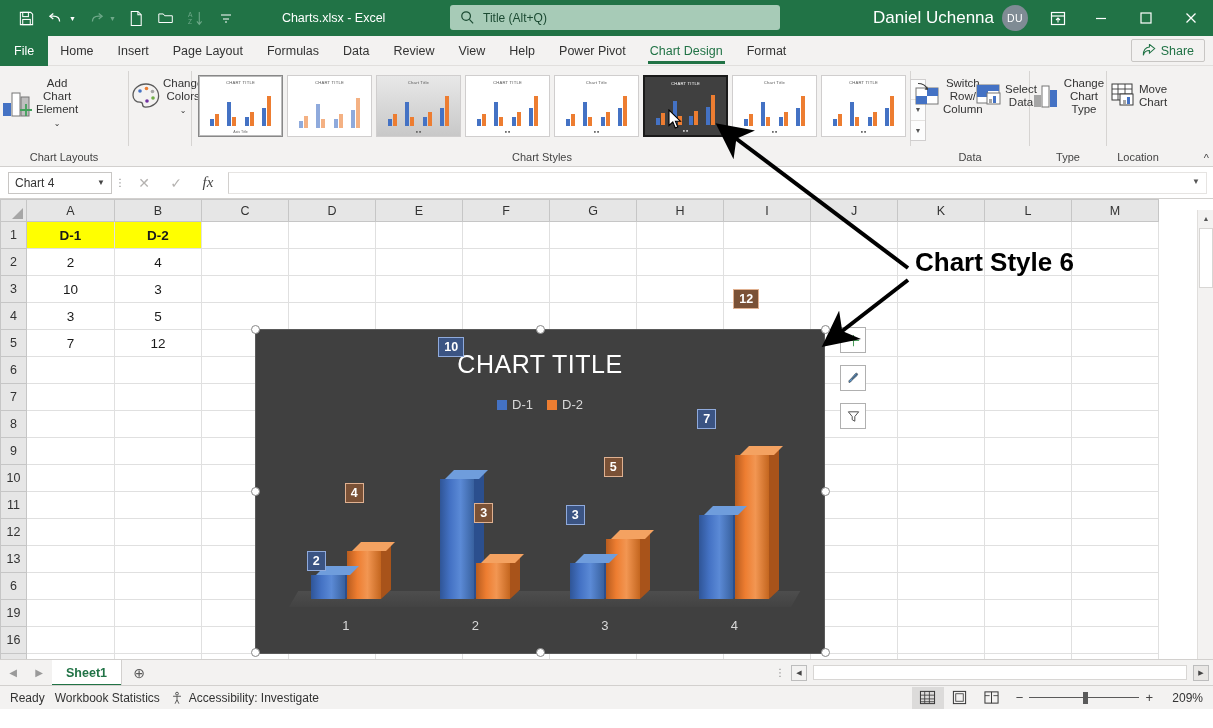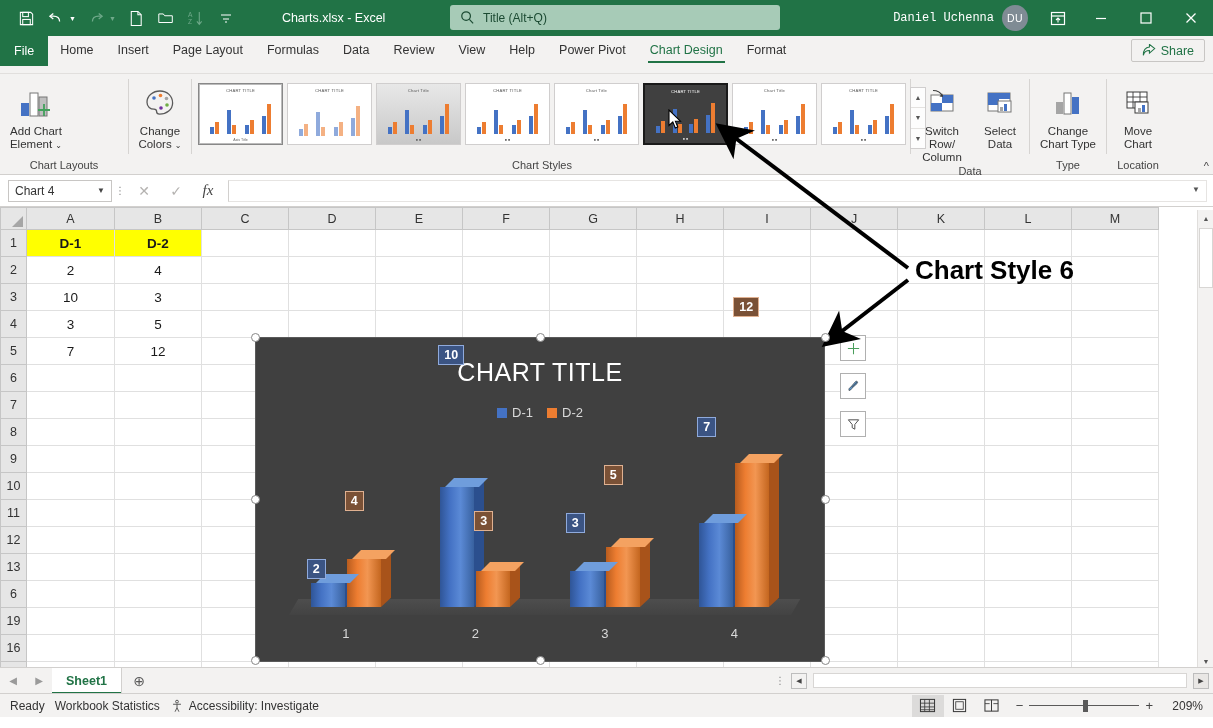--- a/index.html
+++ b/index.html
@@ -35,38 +35,38 @@
     position: absolute; left: 450px; top: 5px;
     width: 330px; height: 25px;
     background: #a7cbb7; border-radius: 3px;
     display: flex; align-items: center; padding-left: 10px; gap: 8px;
   }
   .searchbox .ph { font-size: 12px; color: #1b4a32; }
   .acct {
     position: absolute; right: 185px; top: 0; height: 36px;
     display: flex; align-items: center; gap: 8px;
   }
-  .acct-name { color: #ffffff; font-size: 12px; white-space: nowrap; font-family: Liberation Mono, monospace; }
+  .acct-name { color: #ffffff; font-size: 17px; white-space: nowrap; }
   .avatar {
     width: 26px; height: 26px; border-radius: 50%;
     background: #7f8b94; color: #fff; font-size: 10.5px;
     display: flex; align-items: center; justify-content: center;
     letter-spacing: .3px;
   }
   .wincontrols {
     position: absolute; right: 0; top: 0; height: 36px;
     display: flex; align-items: center;
   }
   .wc { width: 45px; height: 36px; display:flex; align-items:center; justify-content:center; color:#fff; }
   .wc.ribdisp { width: 40px; }
 
   
   .tabstrip {
-    height: 38px; background: #f3f2f1;
-    display: flex; align-items: flex-start;
+    height: 30px; background: #f3f2f1;
+    display: flex; align-items: center;
     position: relative; border-bottom: 1px solid #e1dfdd;
   }
   .tab {
     padding: 0 12px; height: 28px; line-height: 28px;
     font-size: 12.5px; color: #333333; white-space: nowrap;
   }
   .tab.first { color: #ffffff; background: #217346; height: 30px; line-height: 30px; padding: 0 14px;}
   .tab.active { color: #217346; font-weight: normal; position: relative; }
   .tab.active::after {
     content: ""; position: absolute; left: 10px; right: 10px; bottom: 1px;
@@ -87,21 +87,21 @@
     border-bottom: 1px solid #d2d0ce;
   }
   .rgroup { position: relative; display: flex; flex-direction: column; }
   .rgroup-body { flex: 1; display: flex; align-items: flex-start; padding-top: 5px; }
   .rgroup-label {
     text-align: center; font-size: 11px; color: #444; height: 16px; line-height: 14px;
   }
   .rsep { width: 1px; background: #d6d4d2; margin: 5px 0 20px 0; }
 
   .bigbtn {
-    width: 72px; display: flex; flex-direction: column; align-items: center;
+    width: 72px; display: flex; flex-direction: row; align-items: center;
     padding-top: 4px; cursor: default;
   }
   .bigbtn .ic { height: 40px; display:flex; align-items:center; justify-content:center; }
   .bigbtn .lbl {
     font-size: 11.5px; color: #333; text-align: center; line-height: 13px; margin-top: 2px;
   }
 
   
   .gallery {
     display: flex; align-items: flex-start; gap: 4px; padding-top: 4px;

